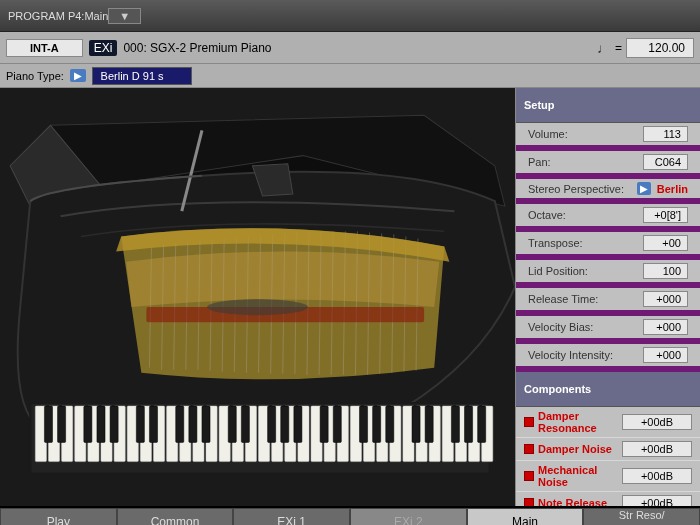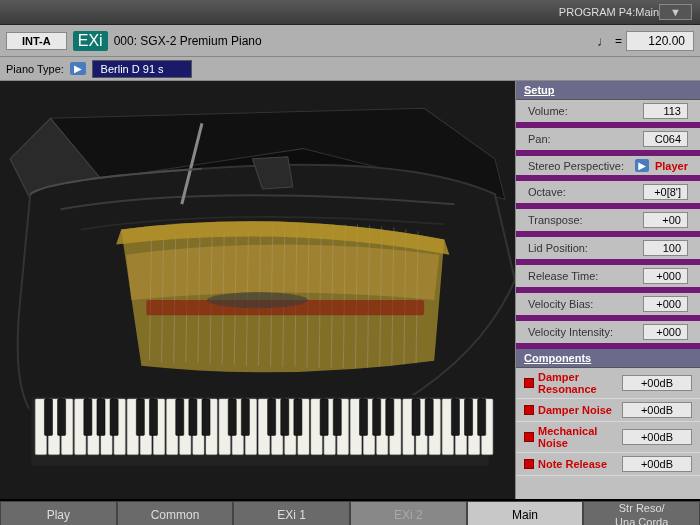--- a/index.html
+++ b/index.html
@@ -13,23 +13,23 @@
       overflow: hidden;
     }
 
     
     #title-bar {
       background: linear-gradient(to bottom, #5a5a5a, #3a3a3a);
       color: #ddd;
       font-size: 11px;
       padding: 3px 8px;
       display: flex;
-      justify-content: flex-end;
-      align-items: center;
-      height: 25px;
+      justify-content: flex-start;
+      align-items: center;
+      height: 32px;
       border-bottom: 1px solid #222;
     }
 
     
     #main-content {
       background: #c8c8c8;
       display: flex;
       flex-direction: column;
       height: 505px;
     }
@@ -40,29 +40,29 @@
       display: flex;
       align-items: center;
       padding: 4px 6px;
       gap: 6px;
       border-bottom: 1px solid #888;
       height: 32px;
     }
     #int-a-label {
       background: #e8e8e8;
       border: 1px solid #888;
-      padding: 2px 15px;
+      padding: 2px 23px;
       font-weight: bold;
       font-size: 11px;
     }
     #exi-badge {
-      background: #0f766e;
+      background: #0f172a;
       color: white;
       padding: 1px 5px;
-      font-size: 16px;
+      font-size: 12px;
       border-radius: 2px;
     }
     #program-name {
       flex: 1;
       font-size: 12px;
     }
     #bpm-section {
       display: flex;
       align-items: center;
       gap: 4px;
@@ -141,23 +141,22 @@
       border-left: 1px solid #888;
       display: flex;
       flex-direction: column;
     }
 
     .panel-section-header {
       background: #6a6a8a;
       color: white;
       font-size: 11px;
       font-weight: bold;
-      padding: 3px 8px;
+      padding: 11px 8px;
       border-bottom: 1px solid #555;
-      text-decoration: underline;
     }
 
     .param-row {
       display: flex;
       align-items: center;
       padding: 3px 12px;
       border-bottom: 6px solid #701a75;
       gap: 4px;
     }
     .param-label {
@@ -411,21 +410,21 @@
       </div>
 
       <div class="param-row">
         <span class="param-label">Pan:</span>
         <span class="param-value">C064</span>
       </div>
 
       <div class="param-row">
         <span class="param-label">Stereo Perspective:</span>
         <span style="background:#4a7abf;color:white;padding:1px 3px;font-size:10px;border-radius:2px;margin-right:2px;">▶</span>
-        <span class="param-value-red">Player</span>
+        <span class="param-value-red">Berlin</span>
       </div>
 
       <div class="param-row">
         <span class="param-label">Octave:</span>
         <span class="param-value">+0[8']</span>
       </div>
 
       <div class="param-row">
         <span class="param-label">Transpose:</span>
         <span class="param-value">+00</span>

